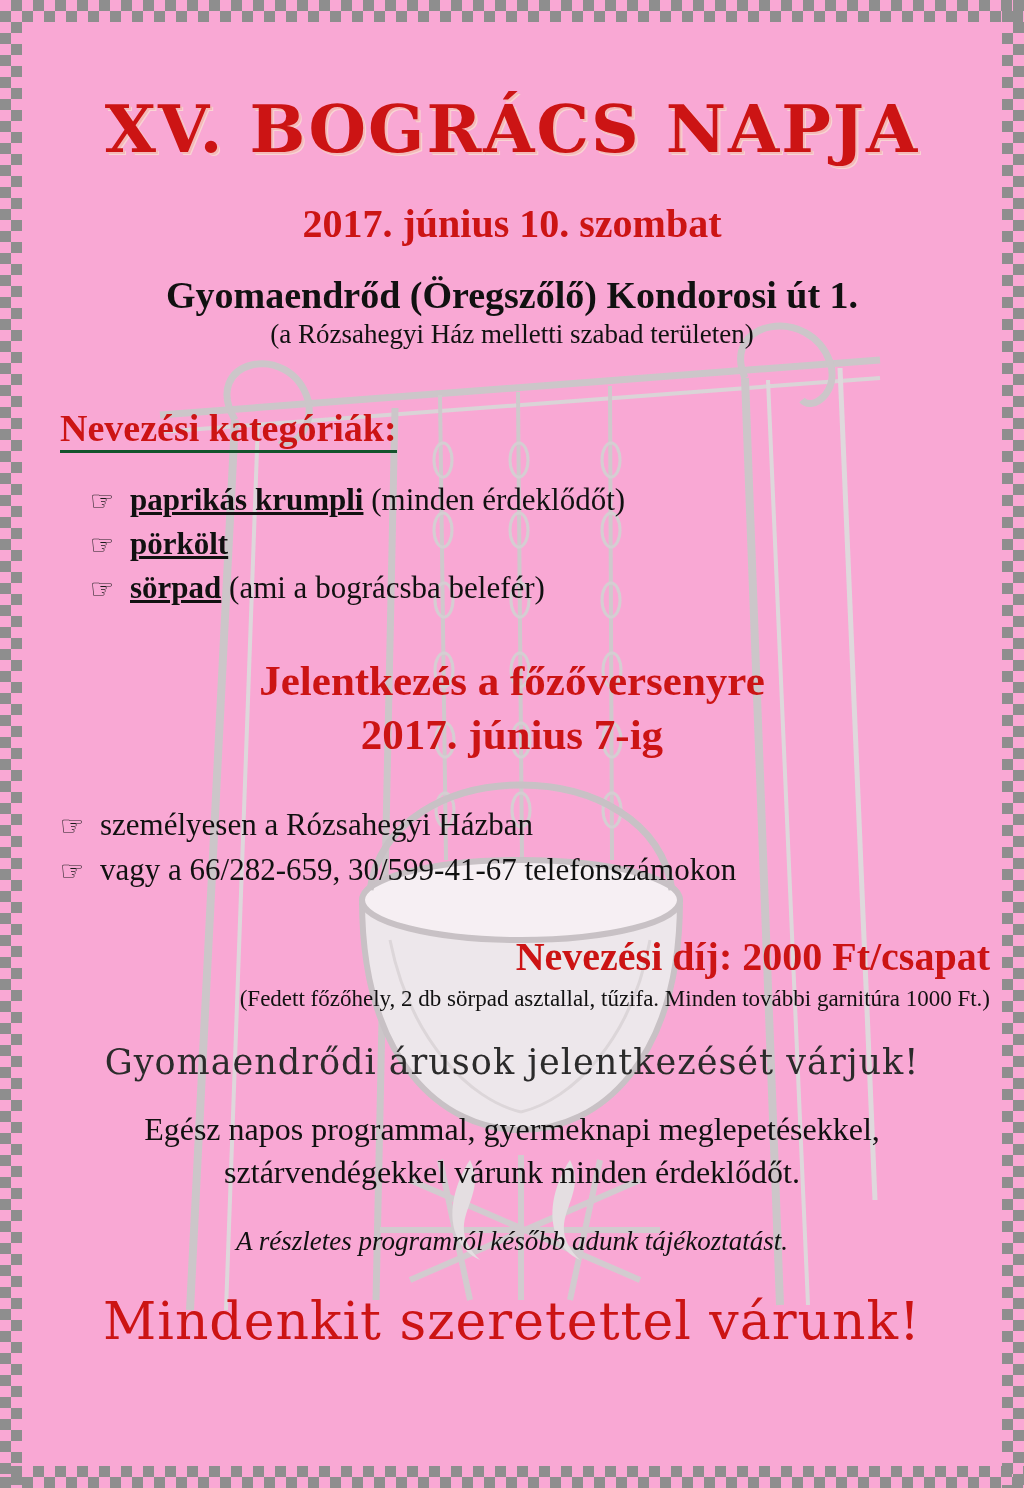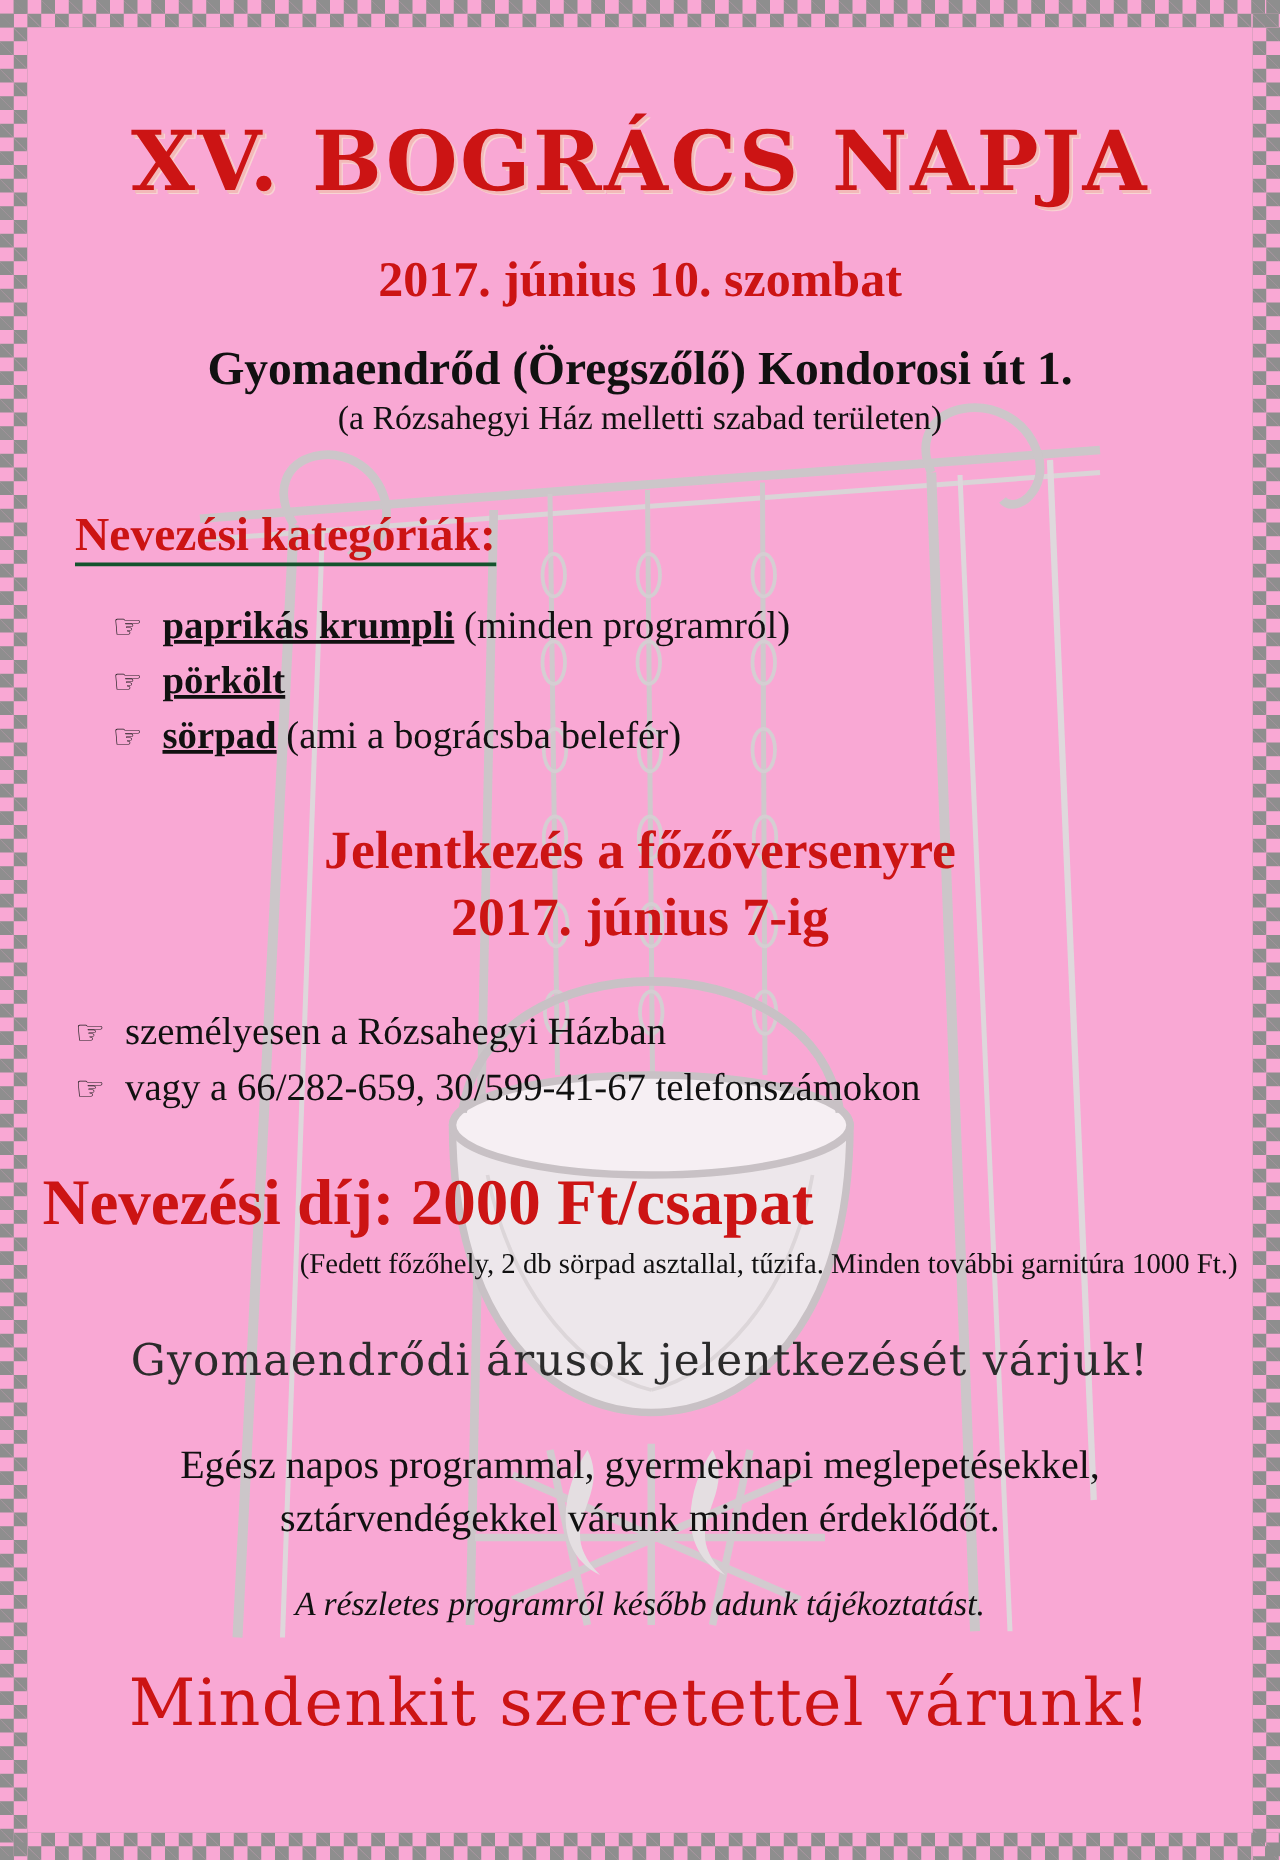--- a/index.html
+++ b/index.html
@@ -166,39 +166,39 @@
     padding: 40px 0 0 26px;
   }
   .contact-list li {
     font-size: 31px;
     color: #111111;
     line-height: 1.48;
     white-space: nowrap;
   }
 
   .fee {
-    text-align: left;
+    text-align: right;
     margin: 0;
     padding-top: 40px;
     font-weight: bold;
-    font-size: 52px;
+    font-size: 40px;
     color: #CC1414;
   }
   .fee-note {
     text-align: right;
     margin: 0;
     padding-top: 6px;
     font-size: 23px;
     color: #111111;
     white-space: nowrap;
   }
 
   .vendor-line {
     text-align: center;
-    margin: 15px;
+    margin: 0;
     padding-top: 30px;
     font-family: "DejaVu Serif", "Liberation Serif", serif;
     font-size: 35px;
     font-weight: normal;
     letter-spacing: 1px;
     color: #2b2b2b;
     white-space: nowrap;
   }
 
   .program-text {
@@ -323,21 +323,21 @@
 
     <p class="address">Gyomaendrőd (Öregszőlő) Kondorosi út 1.</p>
     <p class="address-note">(a Rózsahegyi Ház melletti szabad területen)</p>
 
     <h2 class="section-heading">
       <span class="u">Nevezési kategóriák:</span>
     </h2>
 
     <ul class="cat-list">
       <li>
-        <span class="hand">☞</span><span class="strongword">paprikás krumpli</span><span> (minden programról)</span>
+        <span class="hand">☞</span><span class="strongword">paprikás krumpli</span><span> (minden érdeklődőt)</span>
       </li>
       <li>
         <span class="hand">☞</span><span class="strongword">pörkölt</span><span></span>
       </li>
       <li>
         <span class="hand">☞</span><span class="strongword">sörpad</span><span> (ami a bográcsba belefér)</span>
       </li>
     </ul>
 
     <div class="reg-block">

